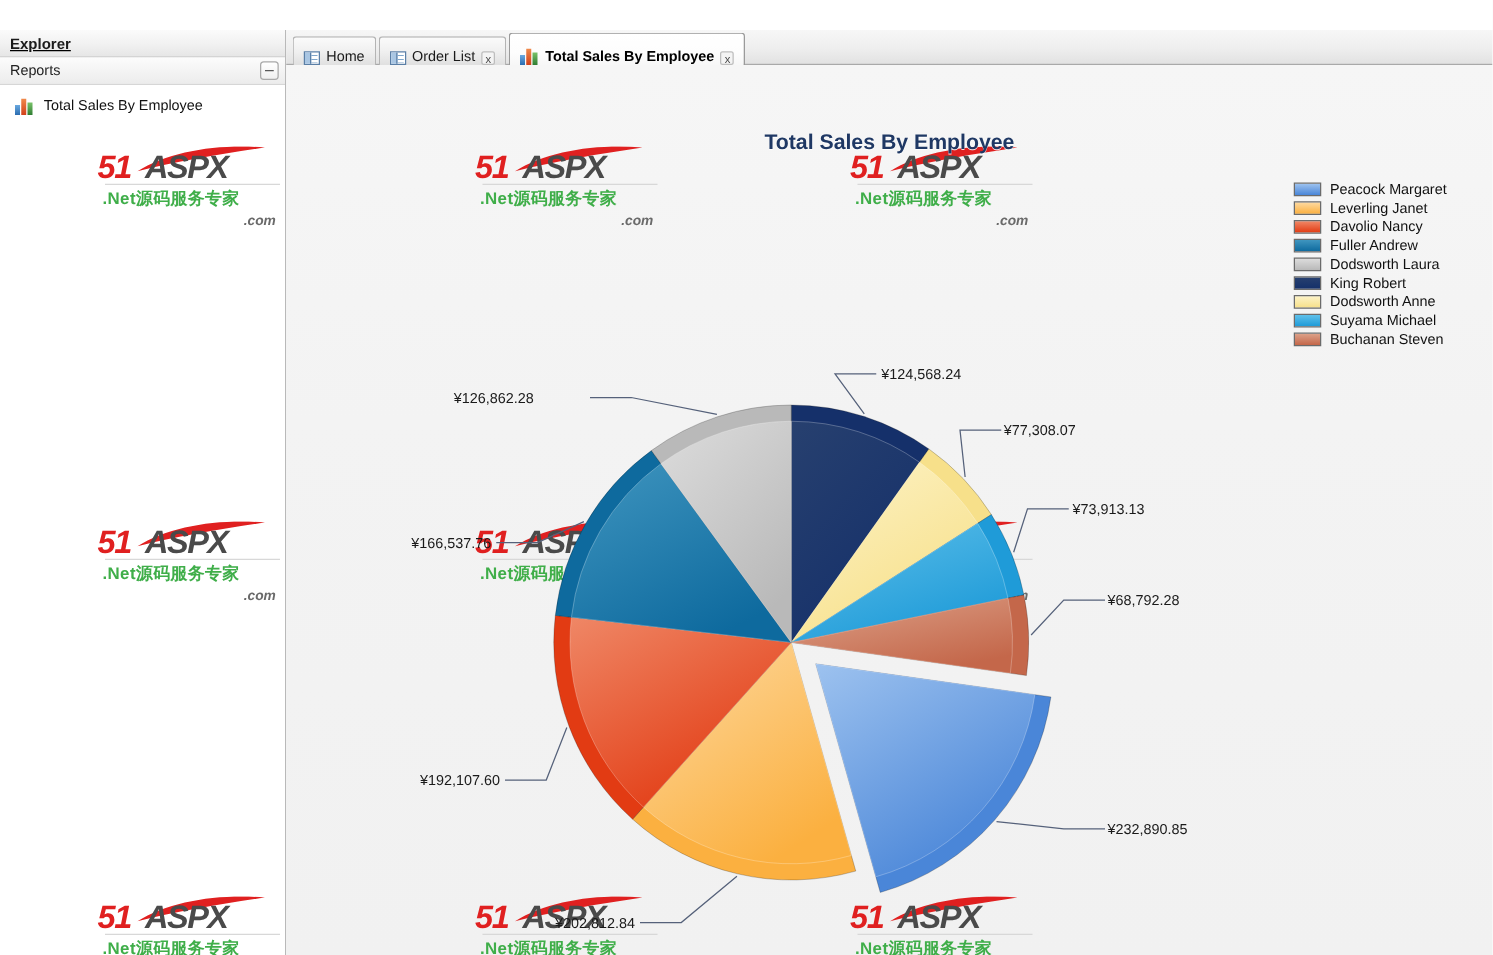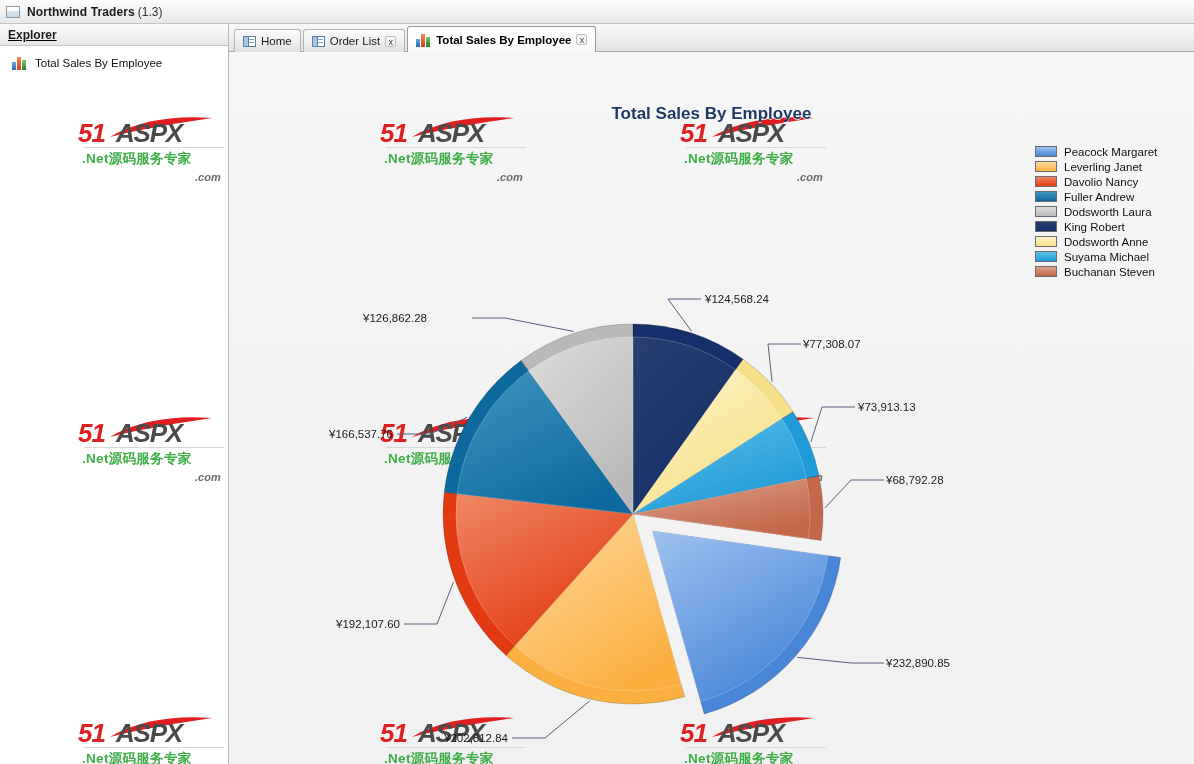--- a/index.html
+++ b/index.html
@@ -93,21 +93,21 @@
     position: absolute; left: 229px; top: 0; width: 965px; height: 740px;
     background: #f4f4f4;
   }
   .tabstrip {
     position: relative; height: 28px; width: 100%;
     background: linear-gradient(to bottom, #f7f7f7 0%, #eeeeee 55%, #e2e2e2 100%);
     border-bottom: 1px solid #a9a9a9;
     display: flex; align-items: flex-end; padding-left: 5px; gap: 2px;
   }
   .tab {
-    height: 23px; display: flex; align-items: center; gap: 5px;
+    height: 23px; display: flex; align-items: flex-end; gap: 5px;
     padding: 0 8px; cursor: pointer;
     border: 1px solid #b4b4b4; border-bottom: none;
     border-radius: 3px 3px 0 0;
     background: linear-gradient(to bottom, #fbfbfb 0%, #efefef 55%, #e0e0e0 100%);
     font-size: 11.5px; color: #1a1a1a;
     position: relative; top: 1px;
   }
   .tab.active {
     height: 26px; font-weight: bold; color: #000;
     background: linear-gradient(to bottom, #ffffff 0%, #fdfdfd 60%, #f7f7f7 100%);
@@ -188,33 +188,32 @@
     position: absolute; left: 4px; top: 30px; width: 150px;
     font-size: 13.5px; font-weight: bold; color: #3fae49; letter-spacing: .3px;
     white-space: nowrap;
   }
 </style>
 </head>
 <body>
 
 <div id="app">
 
-  <div class="titlebar">
-    <div class="win-icon"></div>
-    <span class="app-title">Northwind Traders</span>
-    <span class="app-ver">(1.3)</span>
-  </div>
 
   <div class="body-area">
 
     <div class="sidebar">
       <div class="sidebar-header">
         <span class="sidebar-header-title">Explorer</span>
       </div>
 
+      <div class="group-bar">
+        <span class="group-label">Reports</span>
+        <div class="collapse-btn"></div>
+      </div>
 
       <div class="tree">
         <div class="tree-item">
           <span class="ic-barchart">
               <i></i>
               <i></i>
               <i></i>
             </span>
           <span class="tree-label">Total Sales By Employee</span>
         </div>

